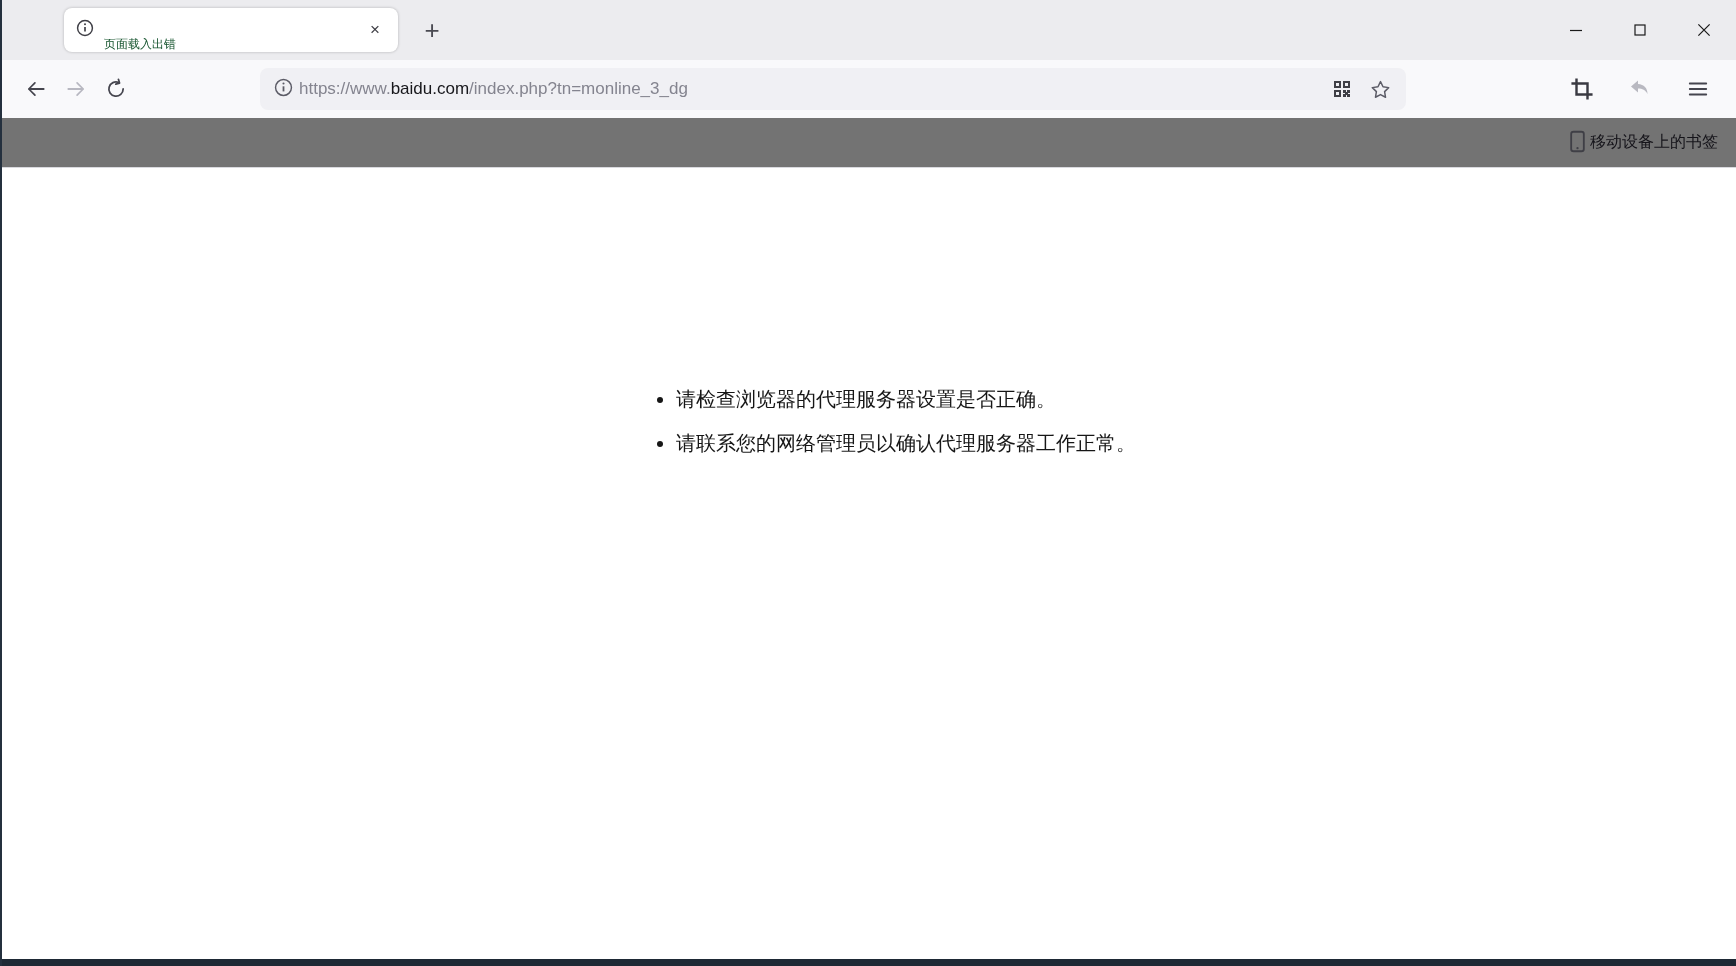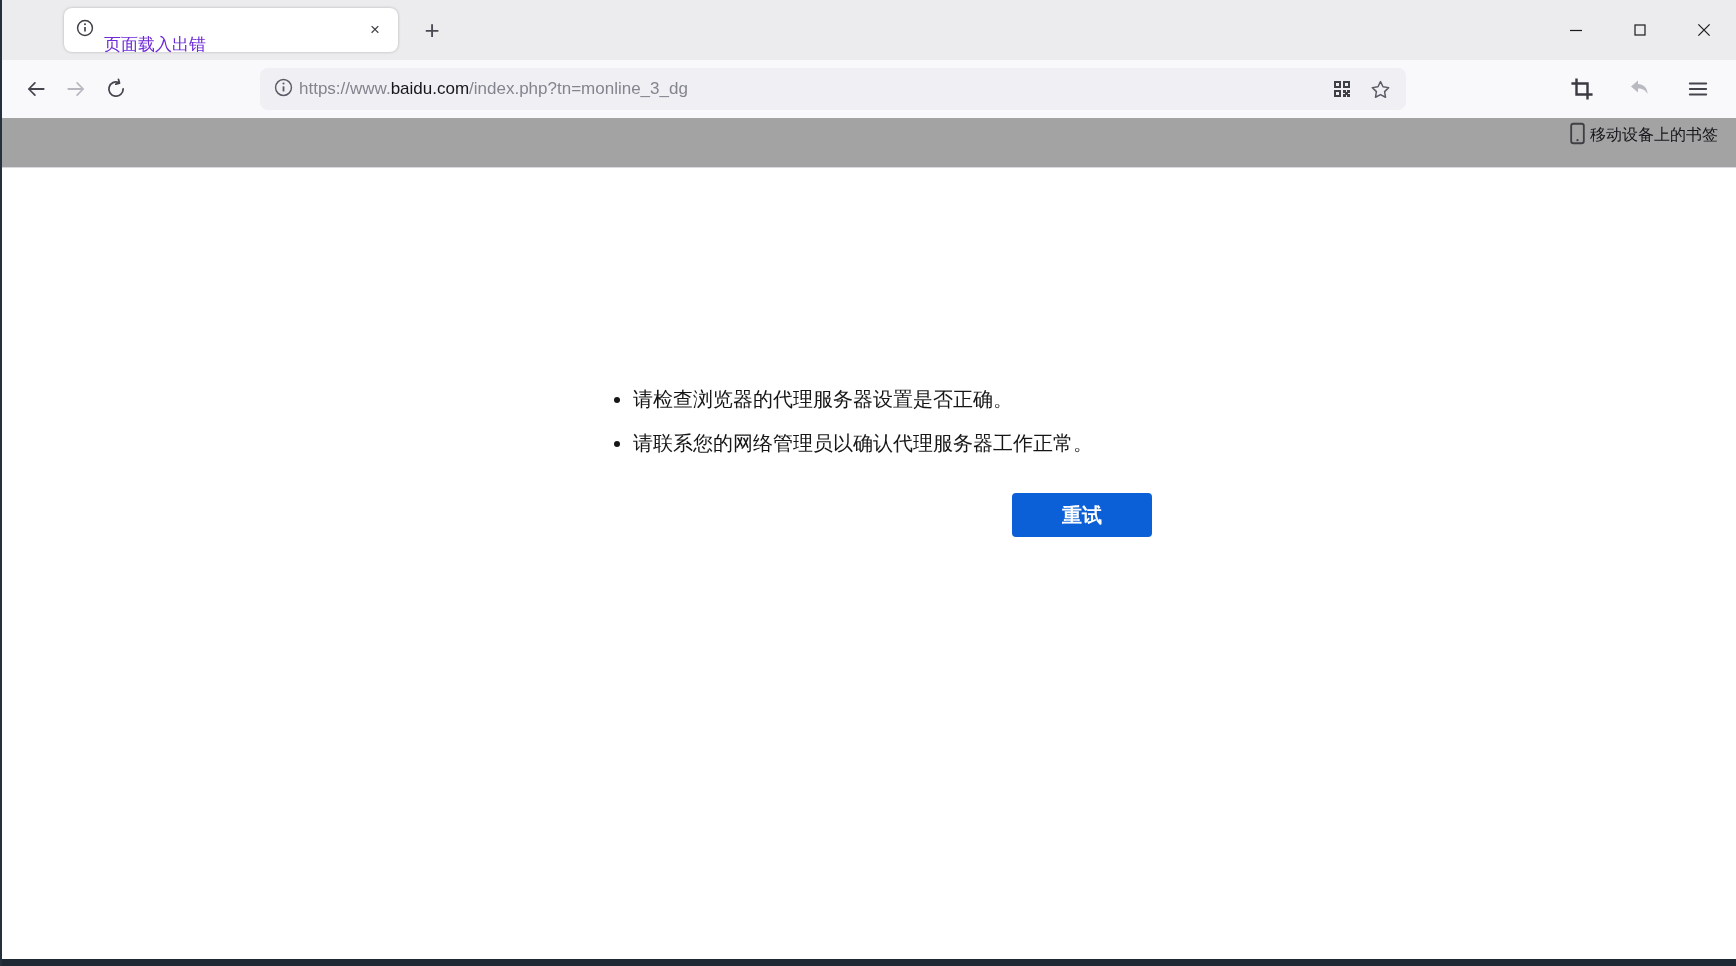--- a/index.html
+++ b/index.html
@@ -16,21 +16,21 @@
   .tabstrip {
     height:60px; background:#ececef;
     display:flex; align-items:center; flex-shrink:0;
   }
   .tab {
     margin-left:62px; width:334px; height:44px;
     background:#ffffff; border-radius:8px;
     box-shadow:0 0 3px rgba(0,0,0,0.25);
     display:flex; align-items:center; padding:0 10px 0 12px; gap:10px;
   }
-  .tab-title { flex:1; font-size:17px; color:#6d28d9; white-space:nowrap; overflow:hidden;margin-top:28px; }
+  .tab-title { flex:1; font-size:12px; color:#14532d; white-space:nowrap; overflow:hidden;margin-top:28px; }
   .tab-close {
     width:26px; height:26px; border:none; background:transparent;
     font-size:17px; color:#3f3f46; border-radius:4px; cursor:pointer; line-height:26px; text-align:center;
   }
   .newtab-btn {
     margin-left:16px; width:36px; height:36px; border:none; background:transparent;
     font-size:26px; font-weight:300; color:#4a4a52; cursor:pointer; line-height:34px; text-align:center; border-radius:4px;
   }
   .win-controls { margin-left:auto; display:flex; height:100%; }
   .win-btn {
@@ -57,39 +57,39 @@
   .url-text .url-dim { color:#84848f; }
   .url-text .url-domain { color:#17171b; }
   .urlbar-icon-btn, .action-btn {
     width:32px; height:32px; border:none; background:transparent; border-radius:4px;
     display:flex; align-items:center; justify-content:center; cursor:pointer; flex-shrink:0;
   }
   .nav-right { display:flex; align-items:center; margin-left:auto; gap:26px; padding-right:8px; }
 
   
   .bookmarksbar {
-    height:50px; background:#a3a3a3; border-bottom:1px solid #d9d9de;
-    display:flex; align-items:flex-start; justify-content:flex-end; padding-right:12px; flex-shrink:0;
+    height:50px; background:#737373; border-bottom:1px solid #d9d9de;
+    display:flex; align-items:center; justify-content:flex-end; padding-right:12px; flex-shrink:0;
   }
   .bookmark-item {
     display:flex; align-items:center; gap:4px; padding:4px 6px; border-radius:4px; cursor:pointer;
     background:transparent; border:none;
   }
   .bookmark-label { font-size:16px; color:#15141a; white-space:nowrap; }
 
   
   .content { flex:1; background:#ffffff; overflow:hidden; }
   .error-container { width:566px; margin:0 auto; padding-top:218px; }
   .error-title {
     font-size:46px; font-weight:400; color:#161616; letter-spacing:1px;
     margin-bottom:46px; white-space:nowrap;
   }
   .error-desc { font-size:20px; color:#161616; margin-bottom:34px; }
   .error-list { list-style:disc; padding-left:47px; margin-bottom:36px; }
-  .error-list li { font-size:20px; color:#161616; margin-bottom:17px; }
+  .error-list li { font-size:20px; color:#161616; margin-bottom:17px;margin-left:43px; }
   .btn-row { text-align:right; }
   .retry-btn {
     min-width:140px; height:44px; padding:0 28px;
     background:#0b60d8; color:#ffffff; font-size:20px; font-weight:bold;
     border:none; border-radius:4px; cursor:pointer;
     font-family:"Liberation Sans","DejaVu Sans",sans-serif;
   }
 
   
   .taskbar { height:7px; background:#1e2935; flex-shrink:0; }
@@ -207,19 +207,16 @@
     <span class="bookmark-label">移动设备上的书签</span>
   </button>
 </div>
 
 <div class="content">
   <div class="error-container">
     <ul class="error-list">
       <li>请检查浏览器的代理服务器设置是否正确。</li>
       <li>请联系您的网络管理员以确认代理服务器工作正常。</li>
     </ul>
-    <div class="btn-row">
-      <button class="retry-btn">重试</button>
-    </div>
   </div>
 </div>
 
 <div class="taskbar"></div>
 
 </body></html>

